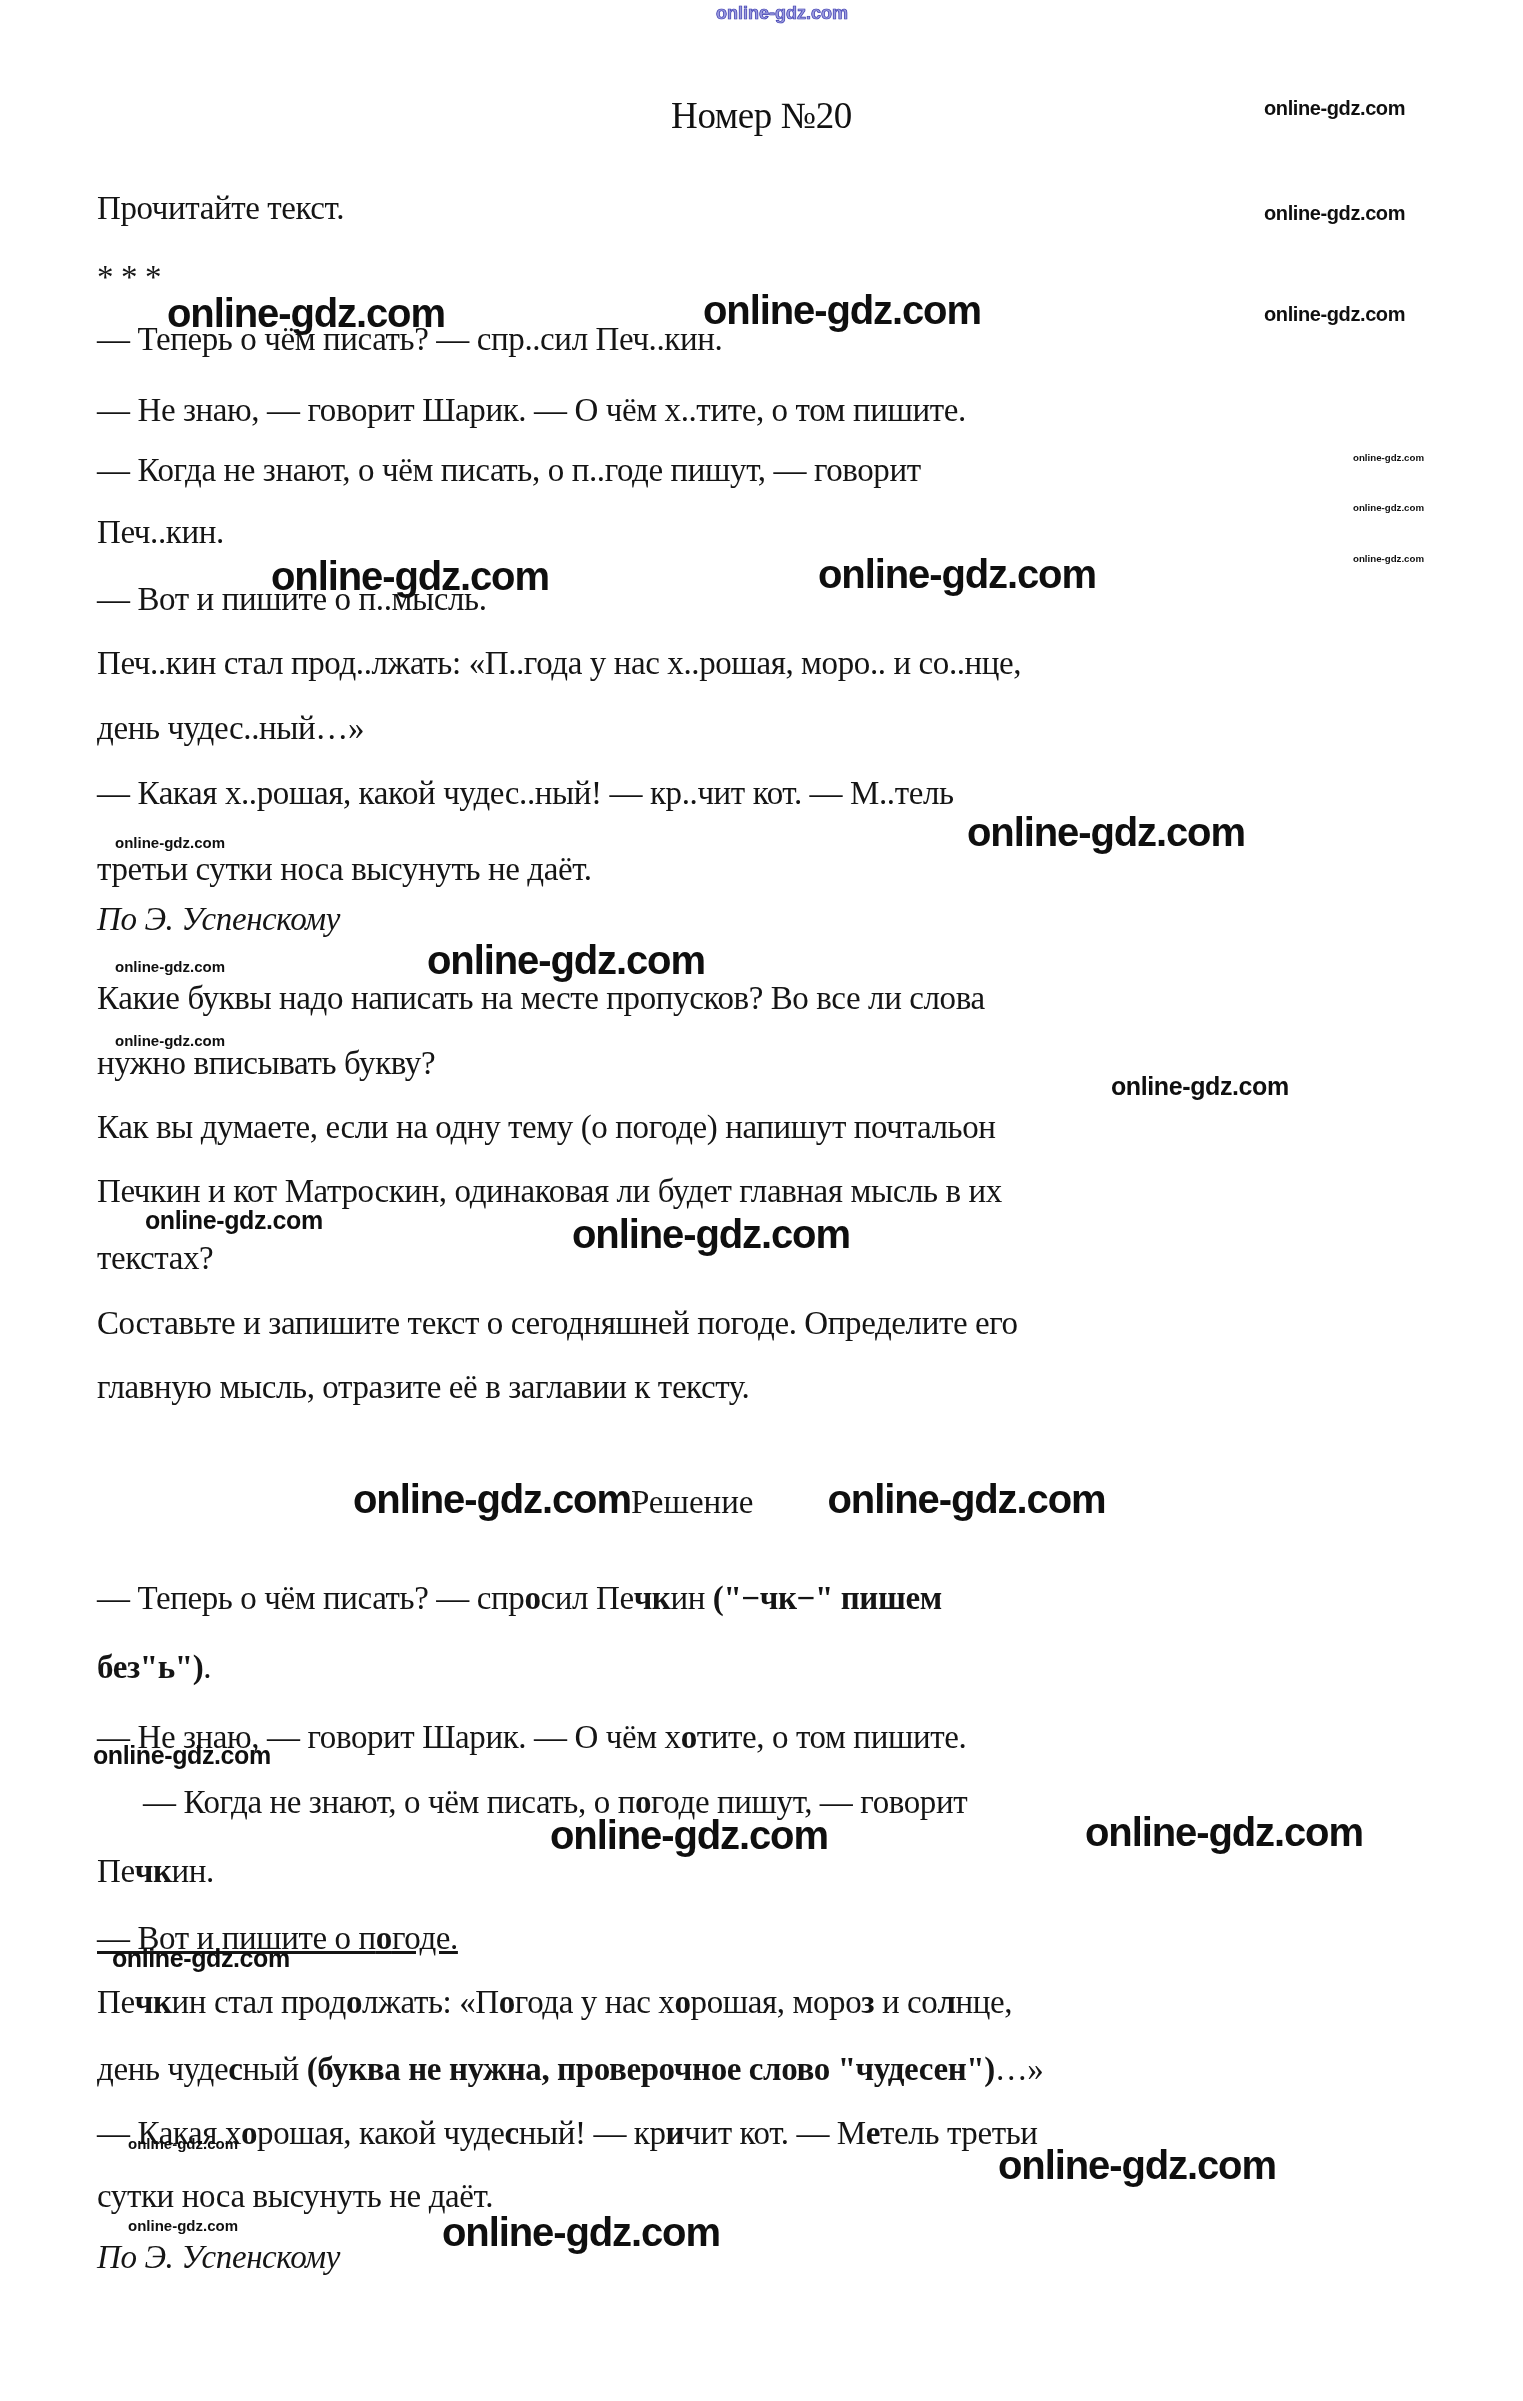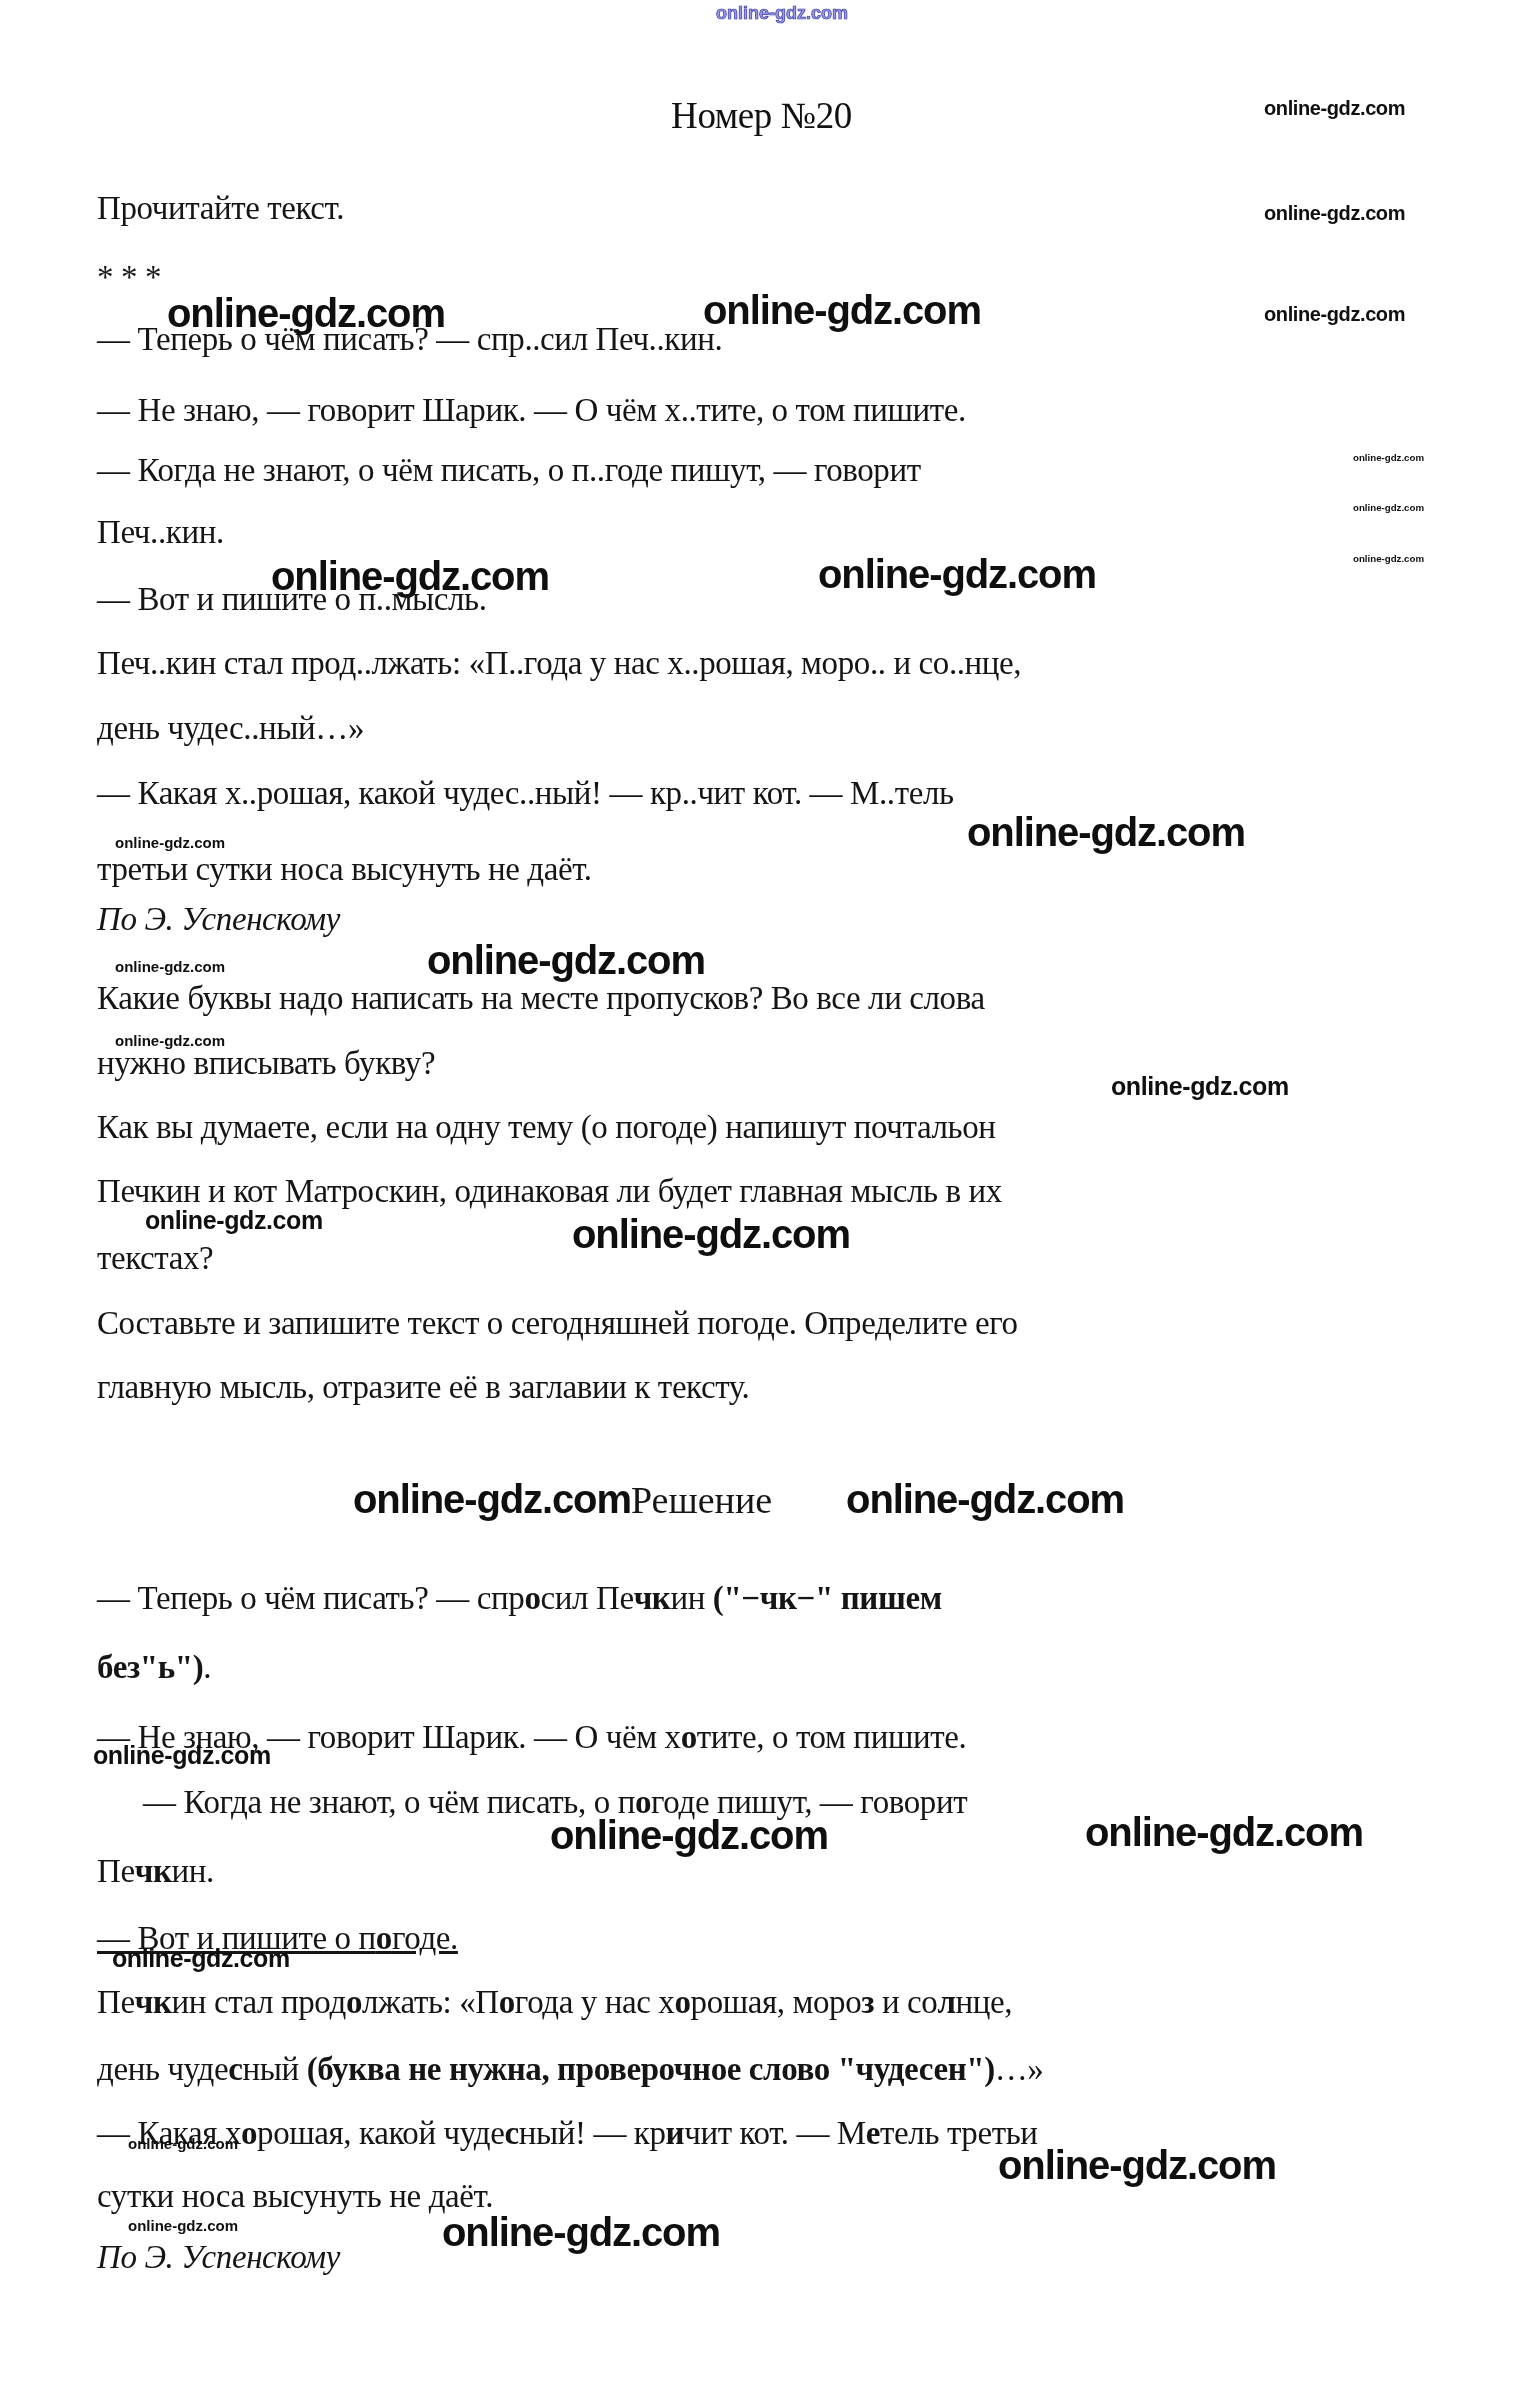--- a/index.html
+++ b/index.html
@@ -60,21 +60,21 @@
     position: static;
     font-family: "Liberation Sans", sans-serif;
     font-weight: bold;
     font-size: 40px;
     letter-spacing: -1.1px;
     color: #0f0f0f;
     white-space: nowrap;
   }
   .solution-header .reshenie {
     font-family: "Liberation Serif", serif;
-    font-size: 38px;
+    font-size: 33px;
     color: #151515;
     white-space: nowrap;
   }
   .solution-header .gap { margin-left: 74px; }
 </style>
 </head>
 <body>
 
 <div class="page">
 

